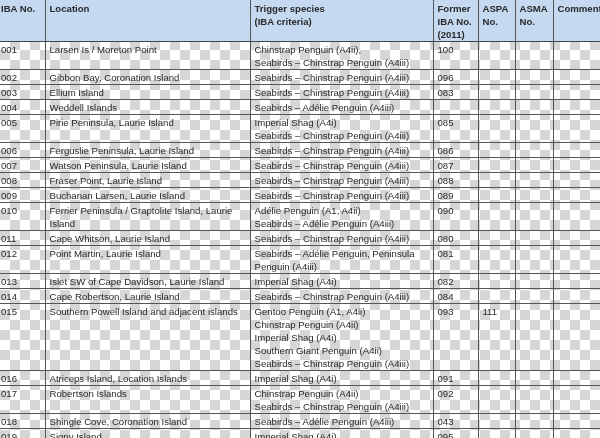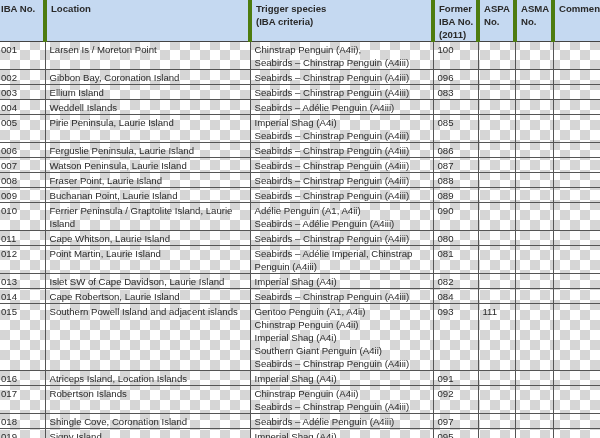--- a/index.html
+++ b/index.html
@@ -16,21 +16,21 @@
   }
   table {
     border-collapse:collapse; table-layout:fixed;
     position:absolute; left:-3px; top:0; width:606px;
   }
   col.c1{width:48px;} col.c2{width:205px;} col.c3{width:183px;}
   col.c4{width:45px;} col.c5{width:37px;} col.c6{width:38px;} col.c7{width:50px;}
   th {
     background:#c5d9f1; text-align:left; vertical-align:top;
     font-weight:bold; padding:2px 4px 0 4px; height:34px; line-height:13px;
-    border-left:4px solid #4d7c0f; border-right:1px solid #555; border-bottom:1.5px solid #444;
+    border-left:1px solid #4d7c0f; border-right:1px solid #555; border-bottom:1.5px solid #444;
   }
   td {
     vertical-align:top; padding:1px 4px 0 4px; line-height:13px;
     border-left:1px solid #555; border-right:1px solid #555; border-bottom:1px solid #555;
     white-space:normal;
   }
   td.first, th.first { border-left:none; }
   .line { display:block; white-space:nowrap; }
 </style>
 </head>
@@ -156,21 +156,21 @@
         <td>
           <span class="line">Seabirds – Chinstrap Penguin (A4iii)</span>
         </td>
         <td>088</td>
         <td></td>
         <td></td>
         <td></td>
       </tr>
       <tr>
         <td class="first">009</td>
-        <td>Buchanan Point, Laurie Island</td>
+        <td>Buchanan Larsen, Laurie Island</td>
         <td>
           <span class="line">Seabirds – Chinstrap Penguin (A4iii)</span>
         </td>
         <td>089</td>
         <td></td>
         <td></td>
         <td></td>
       </tr>
       <tr>
         <td class="first">010</td>
@@ -192,21 +192,21 @@
         </td>
         <td>080</td>
         <td></td>
         <td></td>
         <td></td>
       </tr>
       <tr>
         <td class="first">012</td>
         <td>Point Martin, Laurie Island</td>
         <td>
-          <span class="line">Seabirds – Adélie Imperial, Chinstrap</span>
+          <span class="line">Seabirds – Adélie Penguin, Peninsula</span>
           <span class="line">Penguin (A4iii)</span>
         </td>
         <td>081</td>
         <td></td>
         <td></td>
         <td></td>
       </tr>
       <tr>
         <td class="first">013</td>
         <td>Islet SW of Cape Davidson, Laurie Island</td>
@@ -266,21 +266,21 @@
         <td></td>
         <td></td>
         <td></td>
       </tr>
       <tr>
         <td class="first">018</td>
         <td>Shingle Cove, Coronation Island</td>
         <td>
           <span class="line">Seabirds – Adélie Penguin (A4iii)</span>
         </td>
-        <td>097</td>
+        <td>043</td>
         <td></td>
         <td></td>
         <td></td>
       </tr>
       <tr>
         <td class="first">019</td>
         <td>Signy Island</td>
         <td>
           <span class="line">Imperial Shag (A4i)</span>
         </td>

